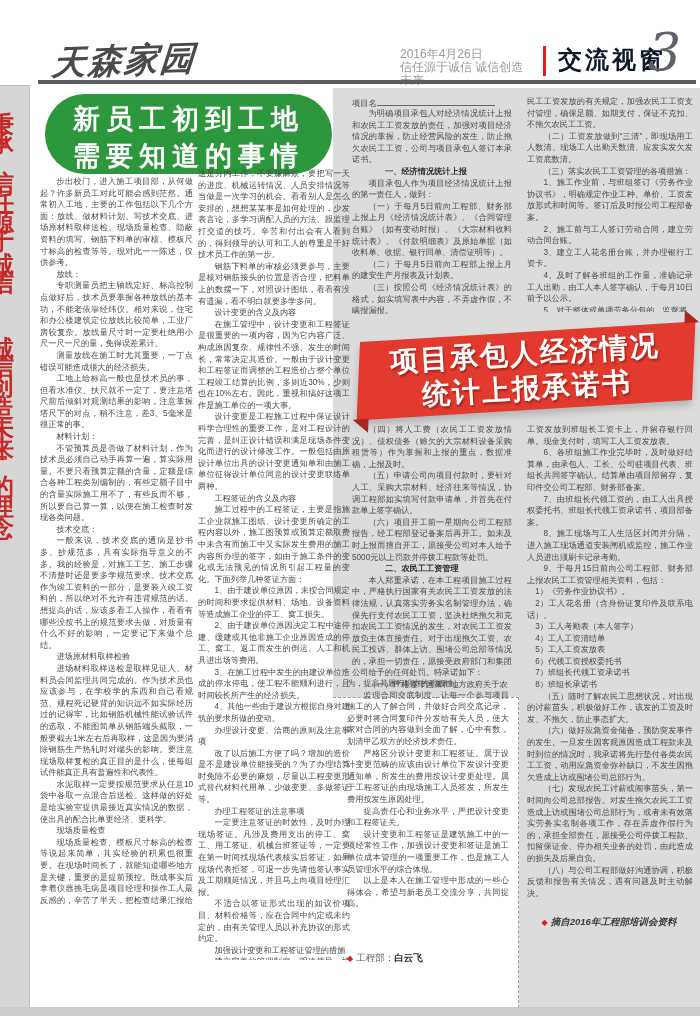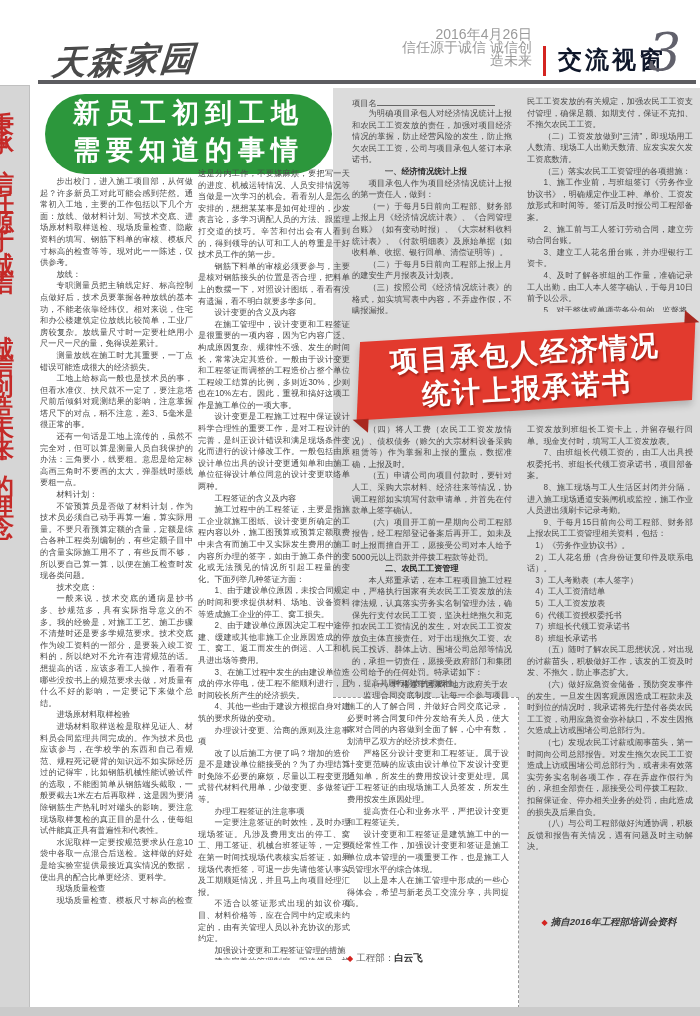--- a/index.html
+++ b/index.html
@@ -3,40 +3,40 @@
 <meta charset="utf-8">
 <style>
   html,body{margin:0;padding:0;background:#ffffff;}
   .page{position:relative;width:700px;height:1016px;background:#fff;overflow:hidden;
         font-family:"Liberation Sans","DejaVu Sans",sans-serif;}
 
   
   .masthead{position:absolute;left:52px;top:38px;font-family:"DejaVu Serif",serif;
     font-style:italic;font-weight:700;font-size:34px;color:#4a4a4a;
     transform:rotate(-2deg) skewX(-6deg);letter-spacing:2px;}
-  .head-meta{position:absolute;left:400px;top:28px;width:132px;text-align:right;
-    font-size:14px;line-height:13px;color:#9a9a9a;}
+  .head-meta{position:absolute;left:400px;top:48px;width:132px;
+    font-size:12px;line-height:13px;color:#9a9a9a;}
   .head-bar{position:absolute;left:543px;top:46px;width:3px;height:30px;background:#d42420;}
   .section-title{position:absolute;left:558px;top:44px;font-size:24px;font-weight:800;
     color:#0f172a;letter-spacing:3px;font-family:Liberation Serif, serif;}
   .page-num{position:absolute;left:648px;top:22px;font-family:"DejaVu Serif",serif;
     font-style:italic;font-size:52px;color:#61616c;}
   .head-rule{position:absolute;left:38px;top:80px;width:658px;height:4px;background:#5c5c60;}
 
   
   .side-strip{position:absolute;left:0;top:85px;width:30px;height:924px;background:#d6d6d6;
     border:1px solid #c0c0c0;border-left:none;overflow:hidden;box-sizing:border-box;}
   .side-strip .vtext{position:absolute;left:-13px;top:6px;writing-mode:vertical-rl;
     font-size:24px;font-weight:800;color:#c52a28;letter-spacing:20px;line-height:30px;
     white-space:nowrap;}
 
   
   .headline{position:absolute;left:45px;top:94px;width:287px;height:80px;background:#2c973c;
     border-radius:40px;color:#fff;text-align:center;font-weight:800;font-size:27px;
-    line-height:37px;letter-spacing:6px;padding-top:1px;box-sizing:border-box;}
+    line-height:37px;letter-spacing:6px;padding-top:7px;box-sizing:border-box;}
 
   
   .gray-panel{position:absolute;left:333px;top:88px;width:367px;height:920px;background:#dcdcdc;}
   .dashed-box{position:absolute;left:333px;top:697px;width:186px;height:311px;background:#fff;
     border-top:1px dashed #999;border-right:1px dashed #999;box-sizing:border-box;}
   .footer-bar{position:absolute;left:0;top:1007px;width:700px;height:9px;background:#cbcbcb;}
 
   
   .col{position:absolute;font-size:8.2px;line-height:11.6px;color:#4a4a4a;
     text-align:justify;overflow:hidden;}
@@ -93,21 +93,20 @@
     <div>新员工初到工地</div>
     <div>需要知道的事情</div>
   </div>
 
   <div class="col" style="left:40px;top:176px;width:153px;height:728px;">
       <p>步出校门，进入施工项目部，从何做起？许多新员工对此可能会感到茫然。通常初入工地，主要的工作包括以下几个方面：放线、做材料计划、写技术交底、进场原材料取样送检、现场质量检查、隐蔽资料的填写、钢筋下料单的审核、模板尺寸标高的检查等等。现对此一一陈述，仅供参考。</p>
       <p>放线：</p>
       <p>专职测量员把主轴线定好、标高控制点做好后，技术员要掌握各种放线的基本功，不能老依靠经纬仪。相对来说，住宅和办公楼建筑定位放线比较简单，工业厂房较复杂。放线量尺寸时一定要杜绝用小尺一尺一尺的量，免得误差累计。</p>
       <p>测量放线在施工时尤其重要，一丁点错误可能造成很大的经济损失。</p>
       <p>工地上给标高一般也是技术员的事，但看水准仪、扶尺就不一定了，要注意塔尺前后倾斜对观测结果的影响，注意掌握塔尺下的对点，稍不注意，差3、5毫米是很正常的事。</p>
-      <p>还有一句话是工地上流传的，虽然不完全对，但可以算是测量人员自我保护的办法：三角要小，线要粗。意思是给定标高画三角时不要画的太大，弹墨线时墨线要粗一点。</p>
       <p>材料计划：</p>
       <p>不管预算员是否做了材料计划，作为技术员必须自己动手再算一遍，算实际用量。不要只看预算定额的含量，定额是综合各种工程类别编制的，有些定额子目中的含量实际施工用不了，有些反而不够，所以要自己算一算，以便在施工检查时发现各类问题。</p>
       <p>技术交底：</p>
       <p>一般来说，技术交底的通病是抄书多、抄规范多，具有实际指导意义的不多。我的经验是，对施工工艺、施工步骤不清楚时还是要多学规范要求。技术交底作为竣工资料的一部分，是要装入竣工资料的，所以绝对不允许有违背规范的话。想提高的话，应该多看工人操作，看看有哪些没按书上的规范要求去做，对质量有什么不好的影响，一定要记下来做个总结。</p>
       <p>进场原材料取样检验</p>
       <p>进场材料取样送检是取样见证人、材料员会同监理共同完成的。作为技术员也应该参与，在学校学的东西和自己看规范、规程死记硬背的知识远不如实际经历过的记得牢，比如钢筋机械性能试验试件的选取，不能图简单从钢筋端头截取，一般要截去1米左右后再取样，这是因为要消除钢筋生产热轧时对端头的影响。要注意现场取样复检的真正目的是什么，使每组试件能真正具有普遍性和代表性。</p>
       <p>水泥取样一定要按规范要求从任意10袋中各取一点混合后送检。这样做的好处是给实验室提供最接近真实情况的数据，使出具的配合比单更经济、更科学。</p>
       <p>现场质量检查</p>
       <p>现场质量检查、模板尺寸标高的检查等说起来简单，其实经验的积累也很重要。在现场时间长了，就能知道哪些地方是关键，重要的是提前预控。既成事实后拿着仪器挑毛病是项目经理和操作工人最反感的，辛苦了半天，把检查结果汇报给主管和项目经理时，往往会听到“你早干嘛去了”。</p>
     </div>
@@ -167,20 +166,21 @@
       <p>（二）工资发放做到“三清”，即现场用工人数清、现场工人出勤天数清、应发实发欠发工资底数清。</p>
       <p>（三）落实农民工工资管理的各项措施：</p>
       <p>1、施工作业前，与班组签订《劳务作业协议书》，明确规定作业工种、单价、工资发放形式和时间等。签订后及时报公司工程部备案。</p>
       <p>2、施工前与工人签订劳动合同，建立劳动合同台账。</p>
       <p>3、建立工人花名册台账，并办理银行工资卡。</p>
       <p>4、及时了解各班组的工作量，准确记录工人出勤，由工人本人签字确认，于每月10日前予以公示。</p>
       <p>5、对于整体或单项劳务分包的，监督将</p>
     </div>
   <div class="col" style="left:527px;top:424px;width:166px;height:510px;">
       <p class="noind">工资发放到班组长工资卡上，并留存银行回单。现金支付时，填写工人工资发放表。</p>
+      <p>6、各班组施工作业完毕时，及时做好结算单，由承包人、工长、公司驻项目代表、班组长共同签字确认。结算单由项目部留存，复印件交公司工程部、财务部备案。</p>
       <p>7、由班组长代领工资的，由工人出具授权委托书、班组长代领工资承诺书，项目部备案。</p>
       <p>8、施工现场与工人生活区封闭并分隔，进入施工现场通道安装闸机或监控，施工作业人员进出须刷卡记录考勤。</p>
       <p>9、于每月15日前向公司工程部、财务部上报农民工工资管理相关资料，包括：</p>
       <p class="li">1）《劳务作业协议书》。</p>
       <p class="li">2）工人花名册（含身份证复印件及联系电话）。</p>
       <p class="li">3）工人考勤表（本人签字）</p>
       <p class="li">4）工人工资清结单</p>
       <p class="li">5）工人工资发放表</p>
       <p class="li">6）代领工资授权委托书</p>
       <p class="li">7）班组长代领工资承诺书</p>

